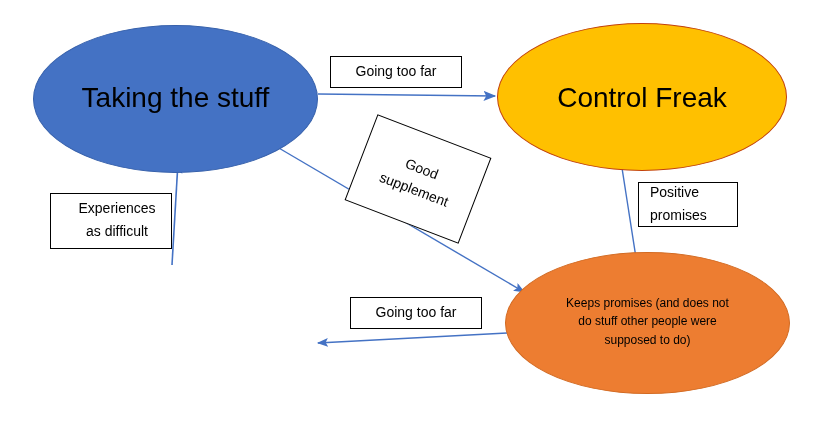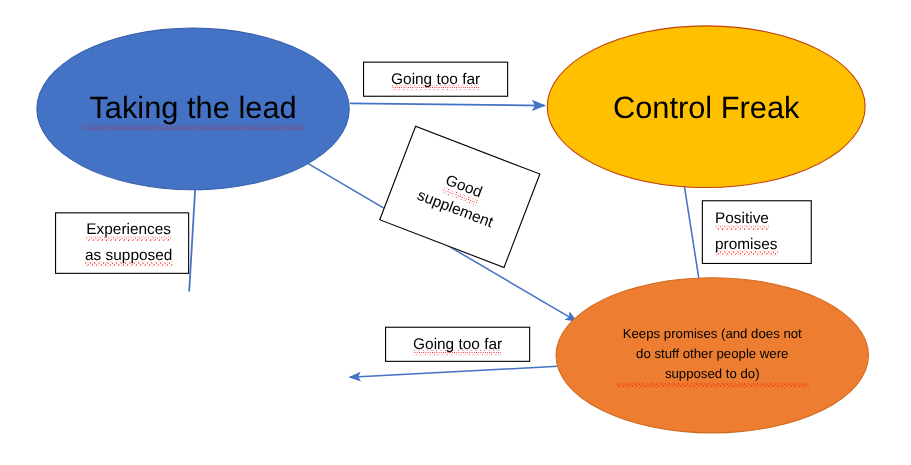--- a/index.html
+++ b/index.html
@@ -89,21 +89,21 @@
   #label-going-too-far-bottom {
     left: 350px; top: 297px; width: 132px; height: 32px;
     align-items: center; text-align: center;
   }
   #label-experiences-as-difficult {
     left: 50px; top: 193px; width: 122px; height: 56px;
     align-items: center; padding-left: 12px;
   }
   #label-experiences-as-difficult .line { margin: 2px 0; }
   #label-positive-opposite {
-    left: 638px; top: 182px; width: 100px; height: 58px;
+    left: 638px; top: 182px; width: 100px; height: 45px;
     align-items: flex-start; padding-left: 11px;
   }
   #label-positive-opposite .line { margin: 2px 0; }
 
   #label-good-supplement {
     left: 357px; top: 133px; width: 122px; height: 92px;
     transform: rotate(21deg);
     align-items: center; text-align: center;
     line-height: 1.35;
   }
@@ -132,21 +132,21 @@
     <line x1="272" y1="144" x2="524" y2="292" stroke="#4472C4" stroke-width="1.4" marker-end="url(#arrowhead)"></line>
 
     <line x1="622" y1="168" x2="639" y2="277" stroke="#4472C4" stroke-width="1.4" marker-end="url(#arrowhead)"></line>
 
     <line x1="507" y1="333" x2="318" y2="343" stroke="#4472C4" stroke-width="1.4" marker-end="url(#arrowhead)"></line>
 
     <line x1="172" y1="265" x2="178" y2="162" stroke="#4472C4" stroke-width="1.6" marker-end="url(#arrowhead)"></line>
   </svg>
 
   <div class="node" id="node-taking-the-lead" style="background: rgb(68, 114, 196);">
-    <span class="node-label squiggle">Taking the lead</span>
+    <span class="node-label squiggle">Taking the stuff</span>
   </div>
 
   <div class="node" id="node-control-freak" style="background: rgb(255, 192, 0);">
     <span class="node-label">Control Freak</span>
   </div>
 
 
   <div class="node" id="node-keeps-promises" style="background: rgb(237, 125, 49);">
     <span class="node-label squiggle">Keeps promises (and does not
 do stuff other people were
@@ -157,21 +157,21 @@
     <span class="line squiggle">Going too far</span>
   </div>
 
   <div class="label-box" id="label-good-supplement">
     <span class="line squiggle">Good</span>
     <span class="line">supplement</span>
   </div>
 
   <div class="label-box" id="label-experiences-as-difficult">
     <span class="line squiggle">Experiences</span>
-    <span class="line squiggle">as supposed</span>
+    <span class="line squiggle">as difficult</span>
   </div>
 
   <div class="label-box" id="label-positive-opposite">
     <span class="line squiggle">Positive</span>
     <span class="line squiggle">promises</span>
   </div>
 
   <div class="label-box" id="label-going-too-far-bottom">
     <span class="line squiggle">Going too far</span>
   </div>

